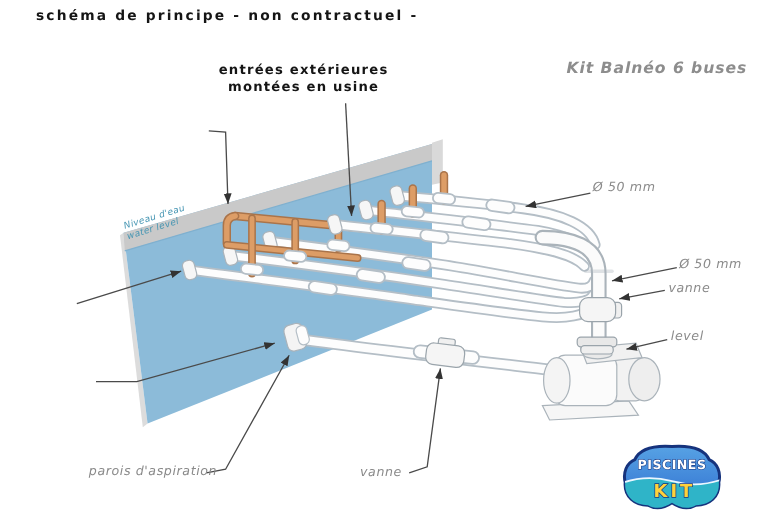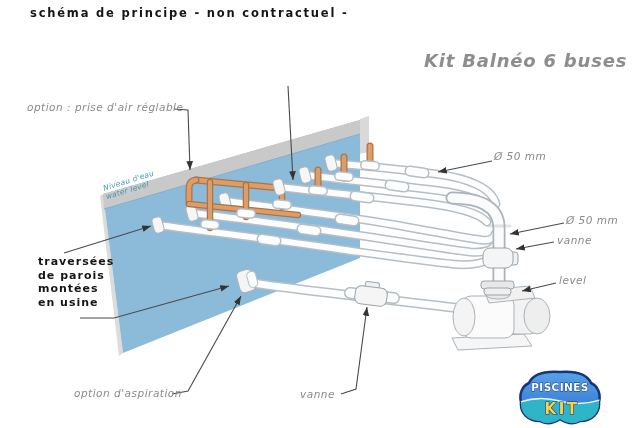--- a/index.html
+++ b/index.html
@@ -5,21 +5,21 @@
   html,body{margin:0;padding:0;background:#ffffff;}
   #stage{
     position:relative;width:642px;height:428px;background:#ffffff;overflow:hidden;
     font-family:"DejaVu Sans",sans-serif;
   }
   #diagram{position:absolute;left:0;top:0;}
   .lbl{position:absolute;white-space:pre-line;}
   .lbl-black{font-weight:700;color:#151515;letter-spacing:1px;font-size:11px;line-height:13.5px;}
   .lbl-gray{font-style:italic;color:#8a8a8a;font-size:10.5px;letter-spacing:0.5px;line-height:12px;}
   #page-title{left:10px;top:7px;font-size:11.5px;letter-spacing:1.8px;margin-left:20px;}
-  #kit-title{left:424px;top:50px;font-size:18px;font-weight:700;letter-spacing:0.8px;color:#8d8d8d;}
+  #kit-title{left:472px;top:50px;font-size:13px;font-weight:700;letter-spacing:0.8px;color:#8d8d8d;}
   #lbl-entrees{left:178px;top:52px;width:150px;text-align:center;}
   #lbl-option{left:27px;top:101px;}
   #lbl-d50a{left:494px;top:150px;}
   #lbl-d50b{left:566px;top:214px;}
   #lbl-vanne-right{left:557px;top:234px;}
   #lbl-pompe{left:559px;top:274px;}
   #lbl-traversees{left:38px;top:255px;}
   #lbl-grille{left:74px;top:387px;}
   #lbl-vanne-bottom{left:300px;top:388px;}
   #lbl-waterlevel{
@@ -197,30 +197,27 @@
       <path d="M556,283 L522,291" marker-end="url(#ah)"></path>
       <path d="M64,253 L151,226" marker-end="url(#ah)"></path>
       <path d="M80,318 L114,318 L229,286" marker-end="url(#ah)"></path>
       <path d="M172,394 L188,391 L241,296" marker-end="url(#ah)"></path>
       <path d="M341,394 L356,389 L367,307" marker-end="url(#ah)"></path>
     </g>
   </svg>
 
   <div id="page-title" class="lbl lbl-black">schéma de principe  -  non contractuel  -</div>
   <div id="kit-title" class="lbl" style="font-style:italic">Kit Balnéo 6 buses</div>
-  <div id="lbl-option" class="lbl lbl-gray">option : prise d'air réglable</div>
+  <div id="lbl-entrees" class="lbl lbl-black">entrées extérieures
+montées en usine</div>
   <div id="lbl-d50a" class="lbl lbl-gray">Ø 50 mm</div>
   <div id="lbl-d50b" class="lbl lbl-gray">Ø 50 mm</div>
   <div id="lbl-vanne-right" class="lbl lbl-gray">vanne</div>
   <div id="lbl-pompe" class="lbl lbl-gray">level</div>
-  <div id="lbl-traversees" class="lbl lbl-black">traversées
-de parois
-montées
-en usine</div>
-  <div id="lbl-grille" class="lbl lbl-gray">option d'aspiration</div>
+  <div id="lbl-grille" class="lbl lbl-gray">parois d'aspiration</div>
   <div id="lbl-vanne-bottom" class="lbl lbl-gray">vanne</div>
   <div id="lbl-waterlevel" class="lbl">Niveau d'eau
 water level</div>
 
   <svg id="logo" viewBox="0 0 86 58">
     <path d="M43,3 C58,2 70,5 74,14 C81,17 84,25 82,33 C83,45 74,52 63,52 C56,56 49,54 43,50 C37,54 30,56 23,52 C12,52 3,45 4,33 C2,25 5,17 12,14 C16,5 28,2 43,3 Z" fill="url(#logoGrad2)" stroke="#16337d" stroke-width="2.5"></path>
     <defs>
       <linearGradient id="logoGrad2" x1="0" y1="0" x2="0" y2="1">
         <stop offset="0" stop-color="#57a2e4"></stop>
         <stop offset="1" stop-color="#2f6fd0"></stop>

